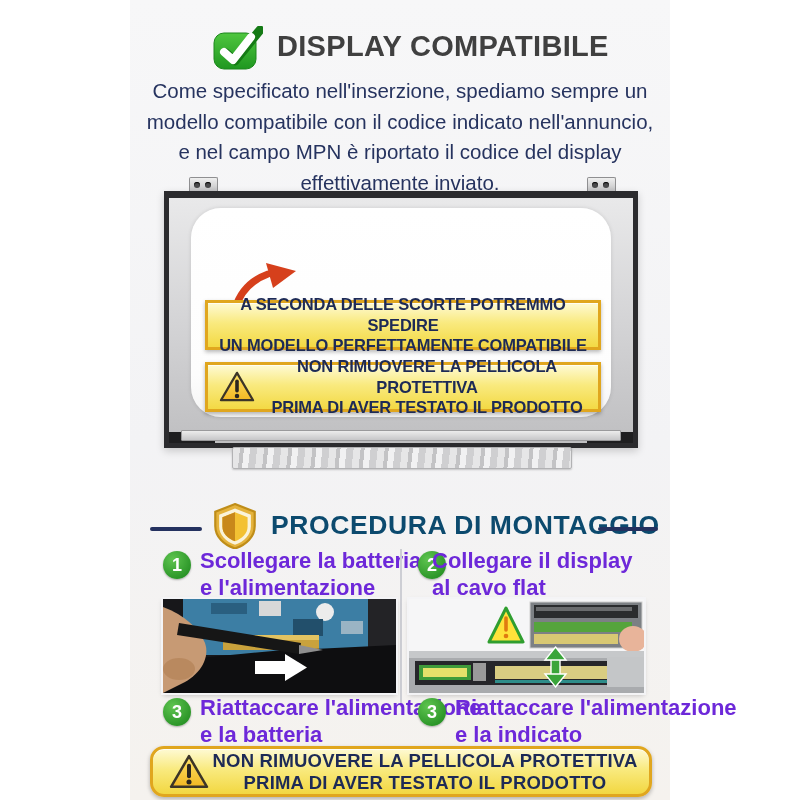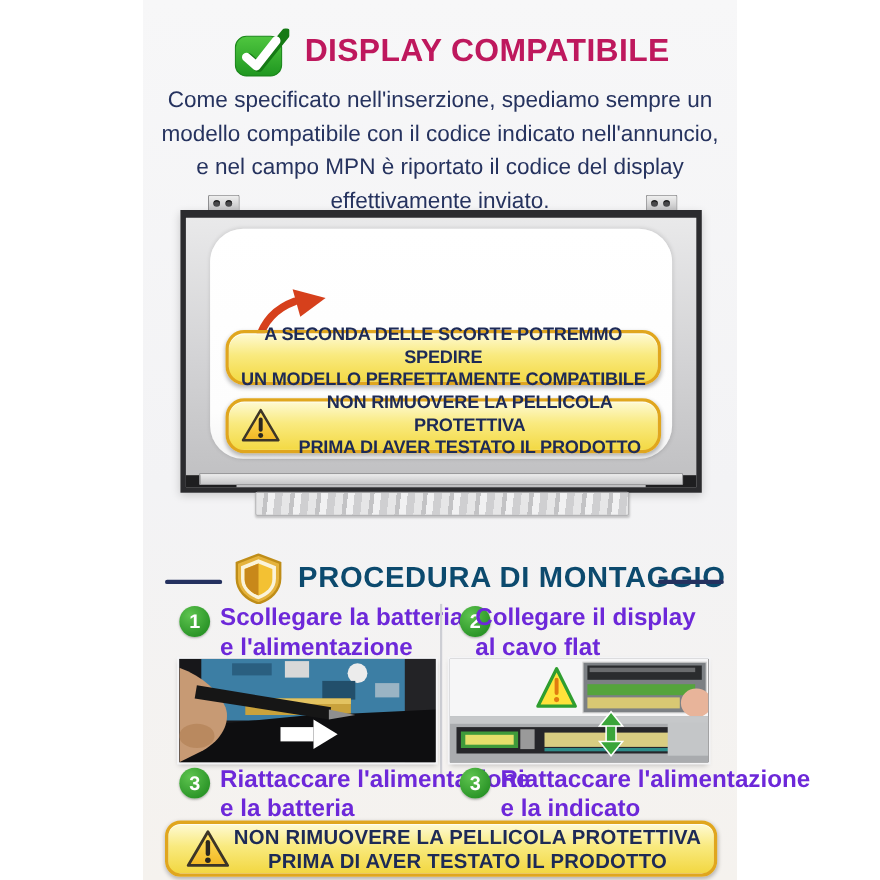--- a/index.html
+++ b/index.html
@@ -7,21 +7,21 @@
     width:800px;height:800px;position:relative;background:#ffffff;
     font-family:"Liberation Sans", sans-serif;overflow:hidden;
   }
   .abs{position:absolute;}
   .column{
     left:130px;top:0;width:540px;height:800px;
     background:linear-gradient(180deg,#f7f7f8 0%,#f3f3f5 55%,#f5f2ee 100%);
   }
   
   .page-title{
-    left:277px;top:30px;font-size:29px;font-weight:bold;color:#be185d;
+    left:277px;top:30px;font-size:29px;font-weight:bold;color:#404040;
     letter-spacing:.3px;white-space:nowrap;
   }
   .intro{
     left:100px;top:76px;width:600px;text-align:center;
     font-size:20.5px;line-height:30.5px;color:#26335f;white-space:pre-line;
   }
   
   .hinge{
     top:177px;width:27px;height:16px;
     background:linear-gradient(180deg,#efefef,#b9b9bb);
@@ -49,21 +49,21 @@
   .panel-corner{position:absolute;bottom:0;width:46px;height:11px;background:#1e1e20;}
   .foil{
     left:232px;top:447px;width:338px;height:20px;border:1px solid #b2b2b4;border-radius:2px;
     background:repeating-linear-gradient(96deg,#e6e6e7 0 7px,#c3c3c5 7px 11px,#f1f1f2 11px 17px,#cfcfd1 17px 24px);
     box-shadow:0 1px 2px rgba(0,0,0,.2);
   }
   
   .note{
     width:396px;height:50px;box-sizing:border-box;
     background:linear-gradient(180deg,#fefad4 0%,#f9ea7f 45%,#f3d944 100%);
-    border:3px solid #e0a61e;border-radius:17px;
+    border:3px solid #e0a61e;border-radius:0;
     box-shadow:0 2px 4px rgba(0,0,0,.28), inset 0 1px 0 rgba(255,255,255,.7);
     display:flex;align-items:center;justify-content:center;
   }
   .note-text{
     flex:1;text-align:center;font-size:16.5px;font-weight:bold;color:#1d2a56;
     line-height:20.5px;white-space:pre-line;letter-spacing:-0.2px;
   }
   .note1{left:205px;top:300px;}
   .note2{left:205px;top:362px;padding-left:10px;}
   

